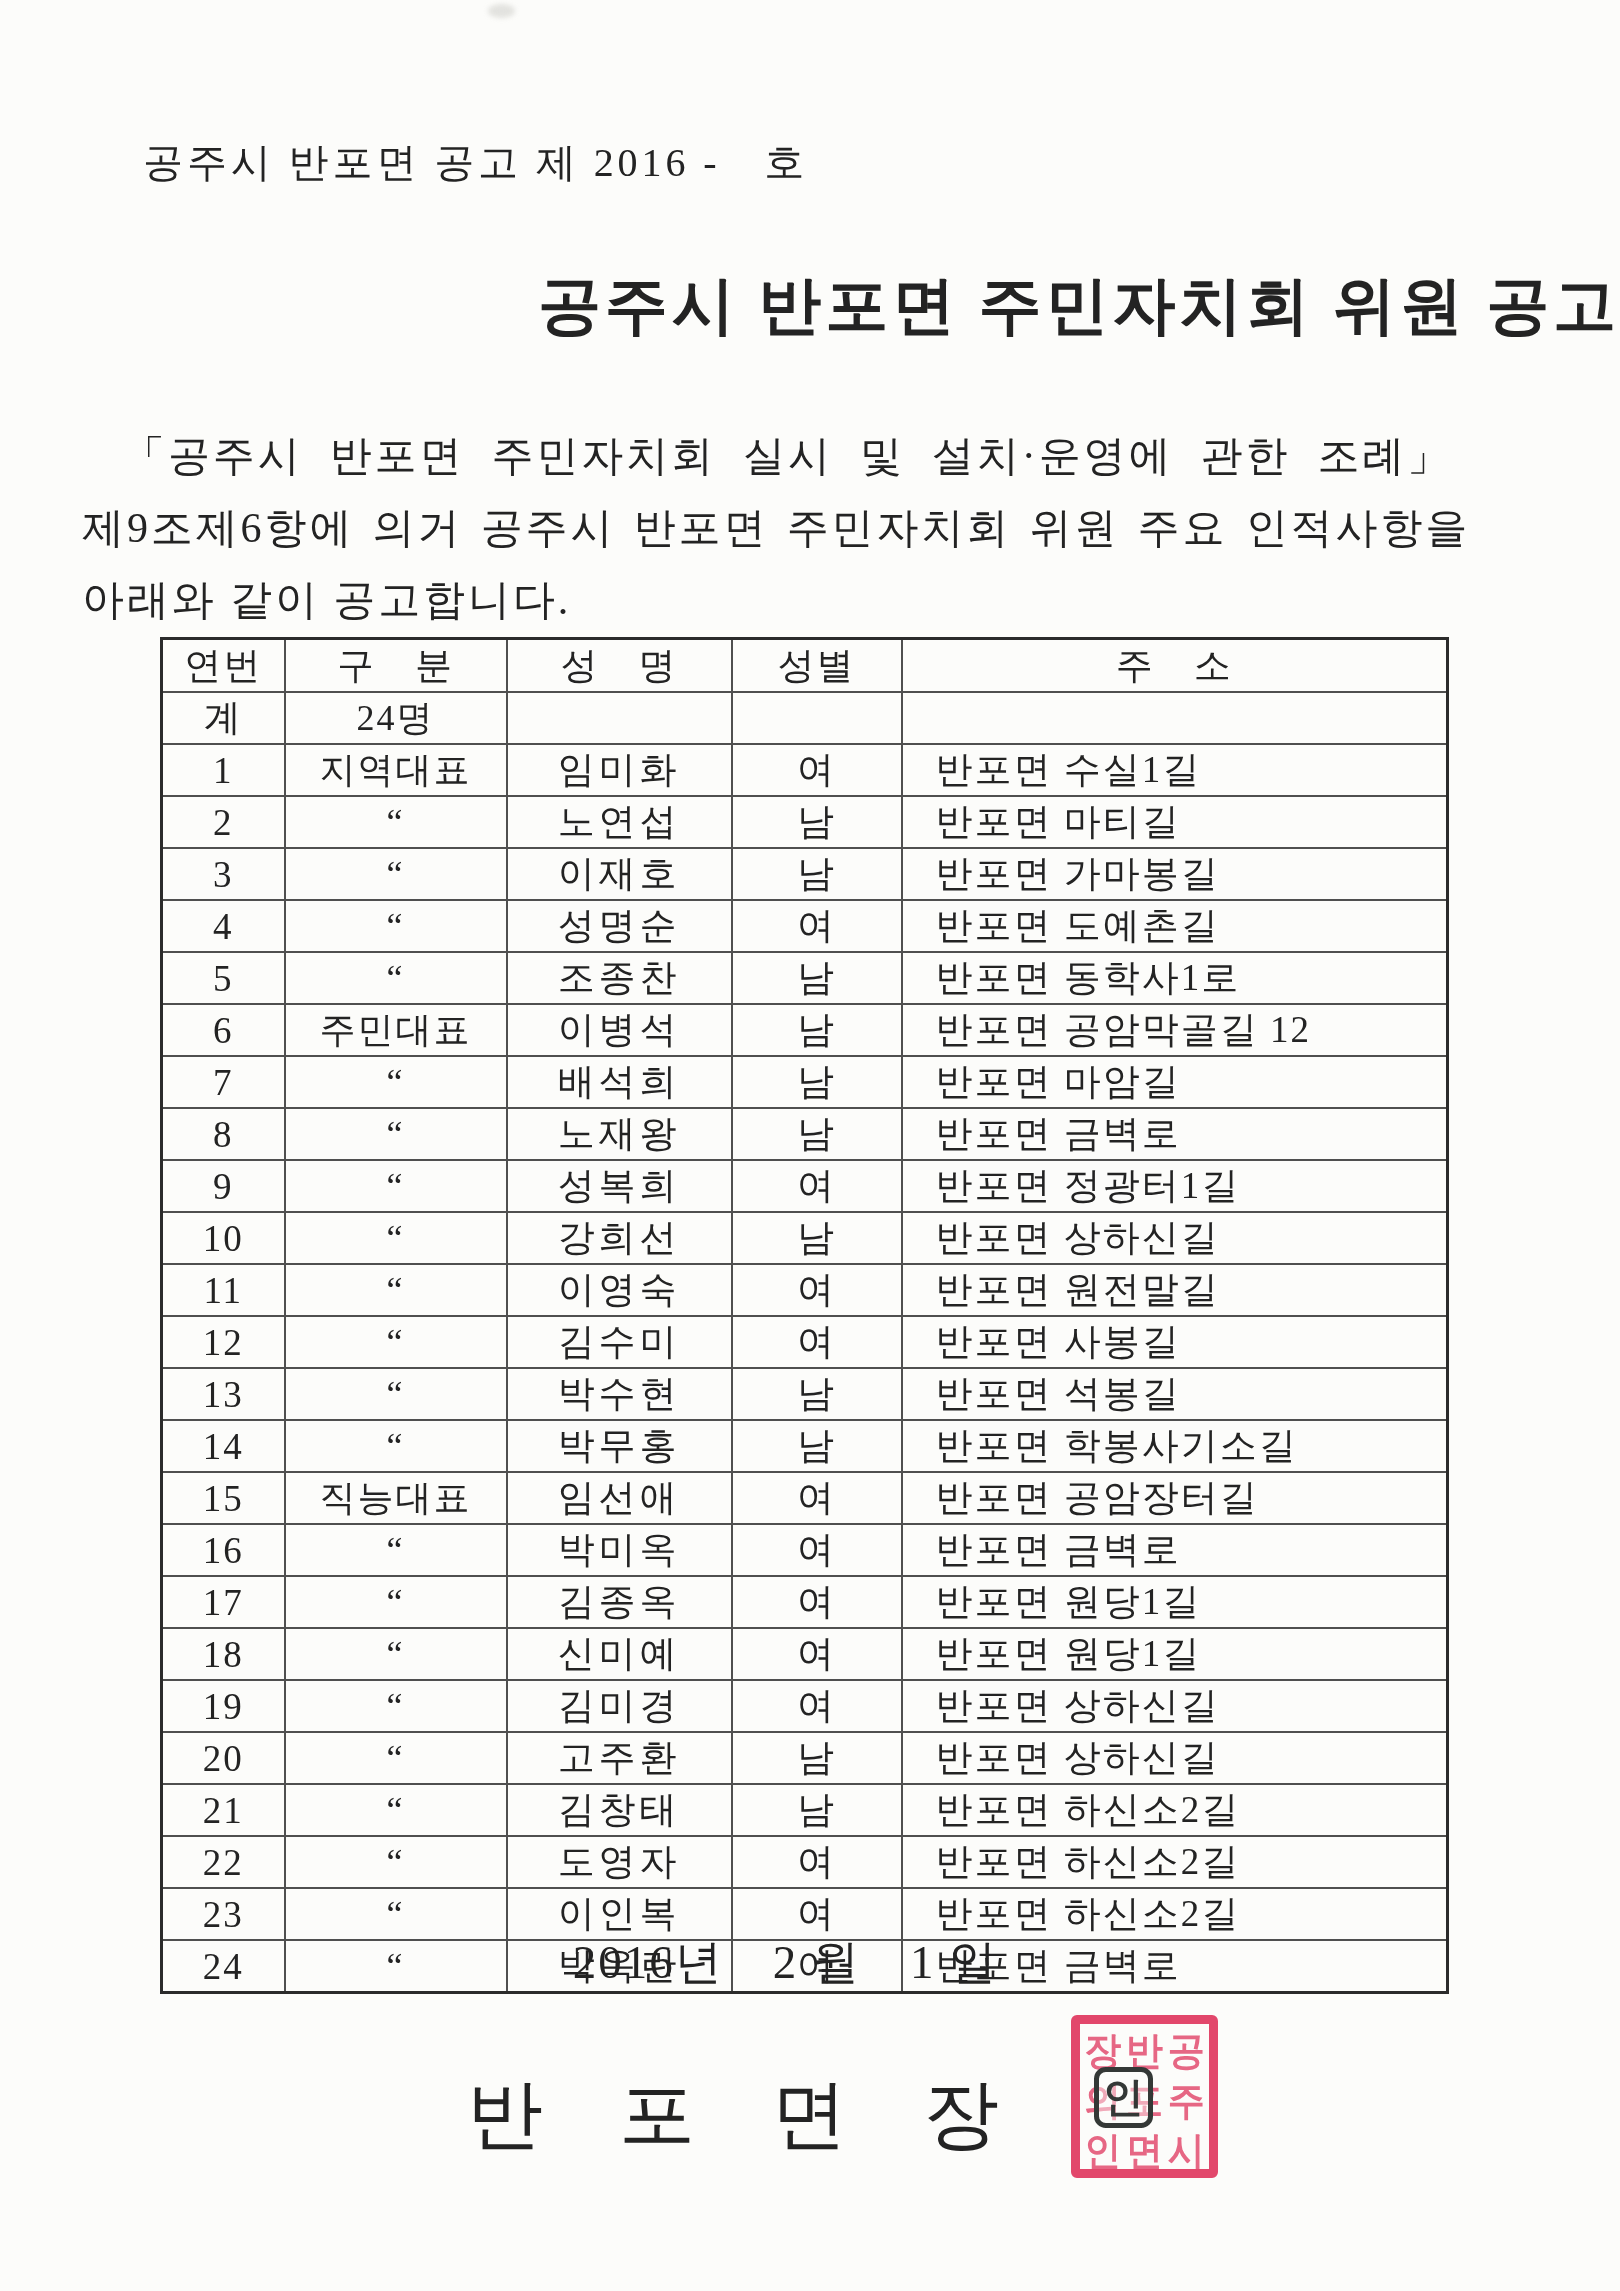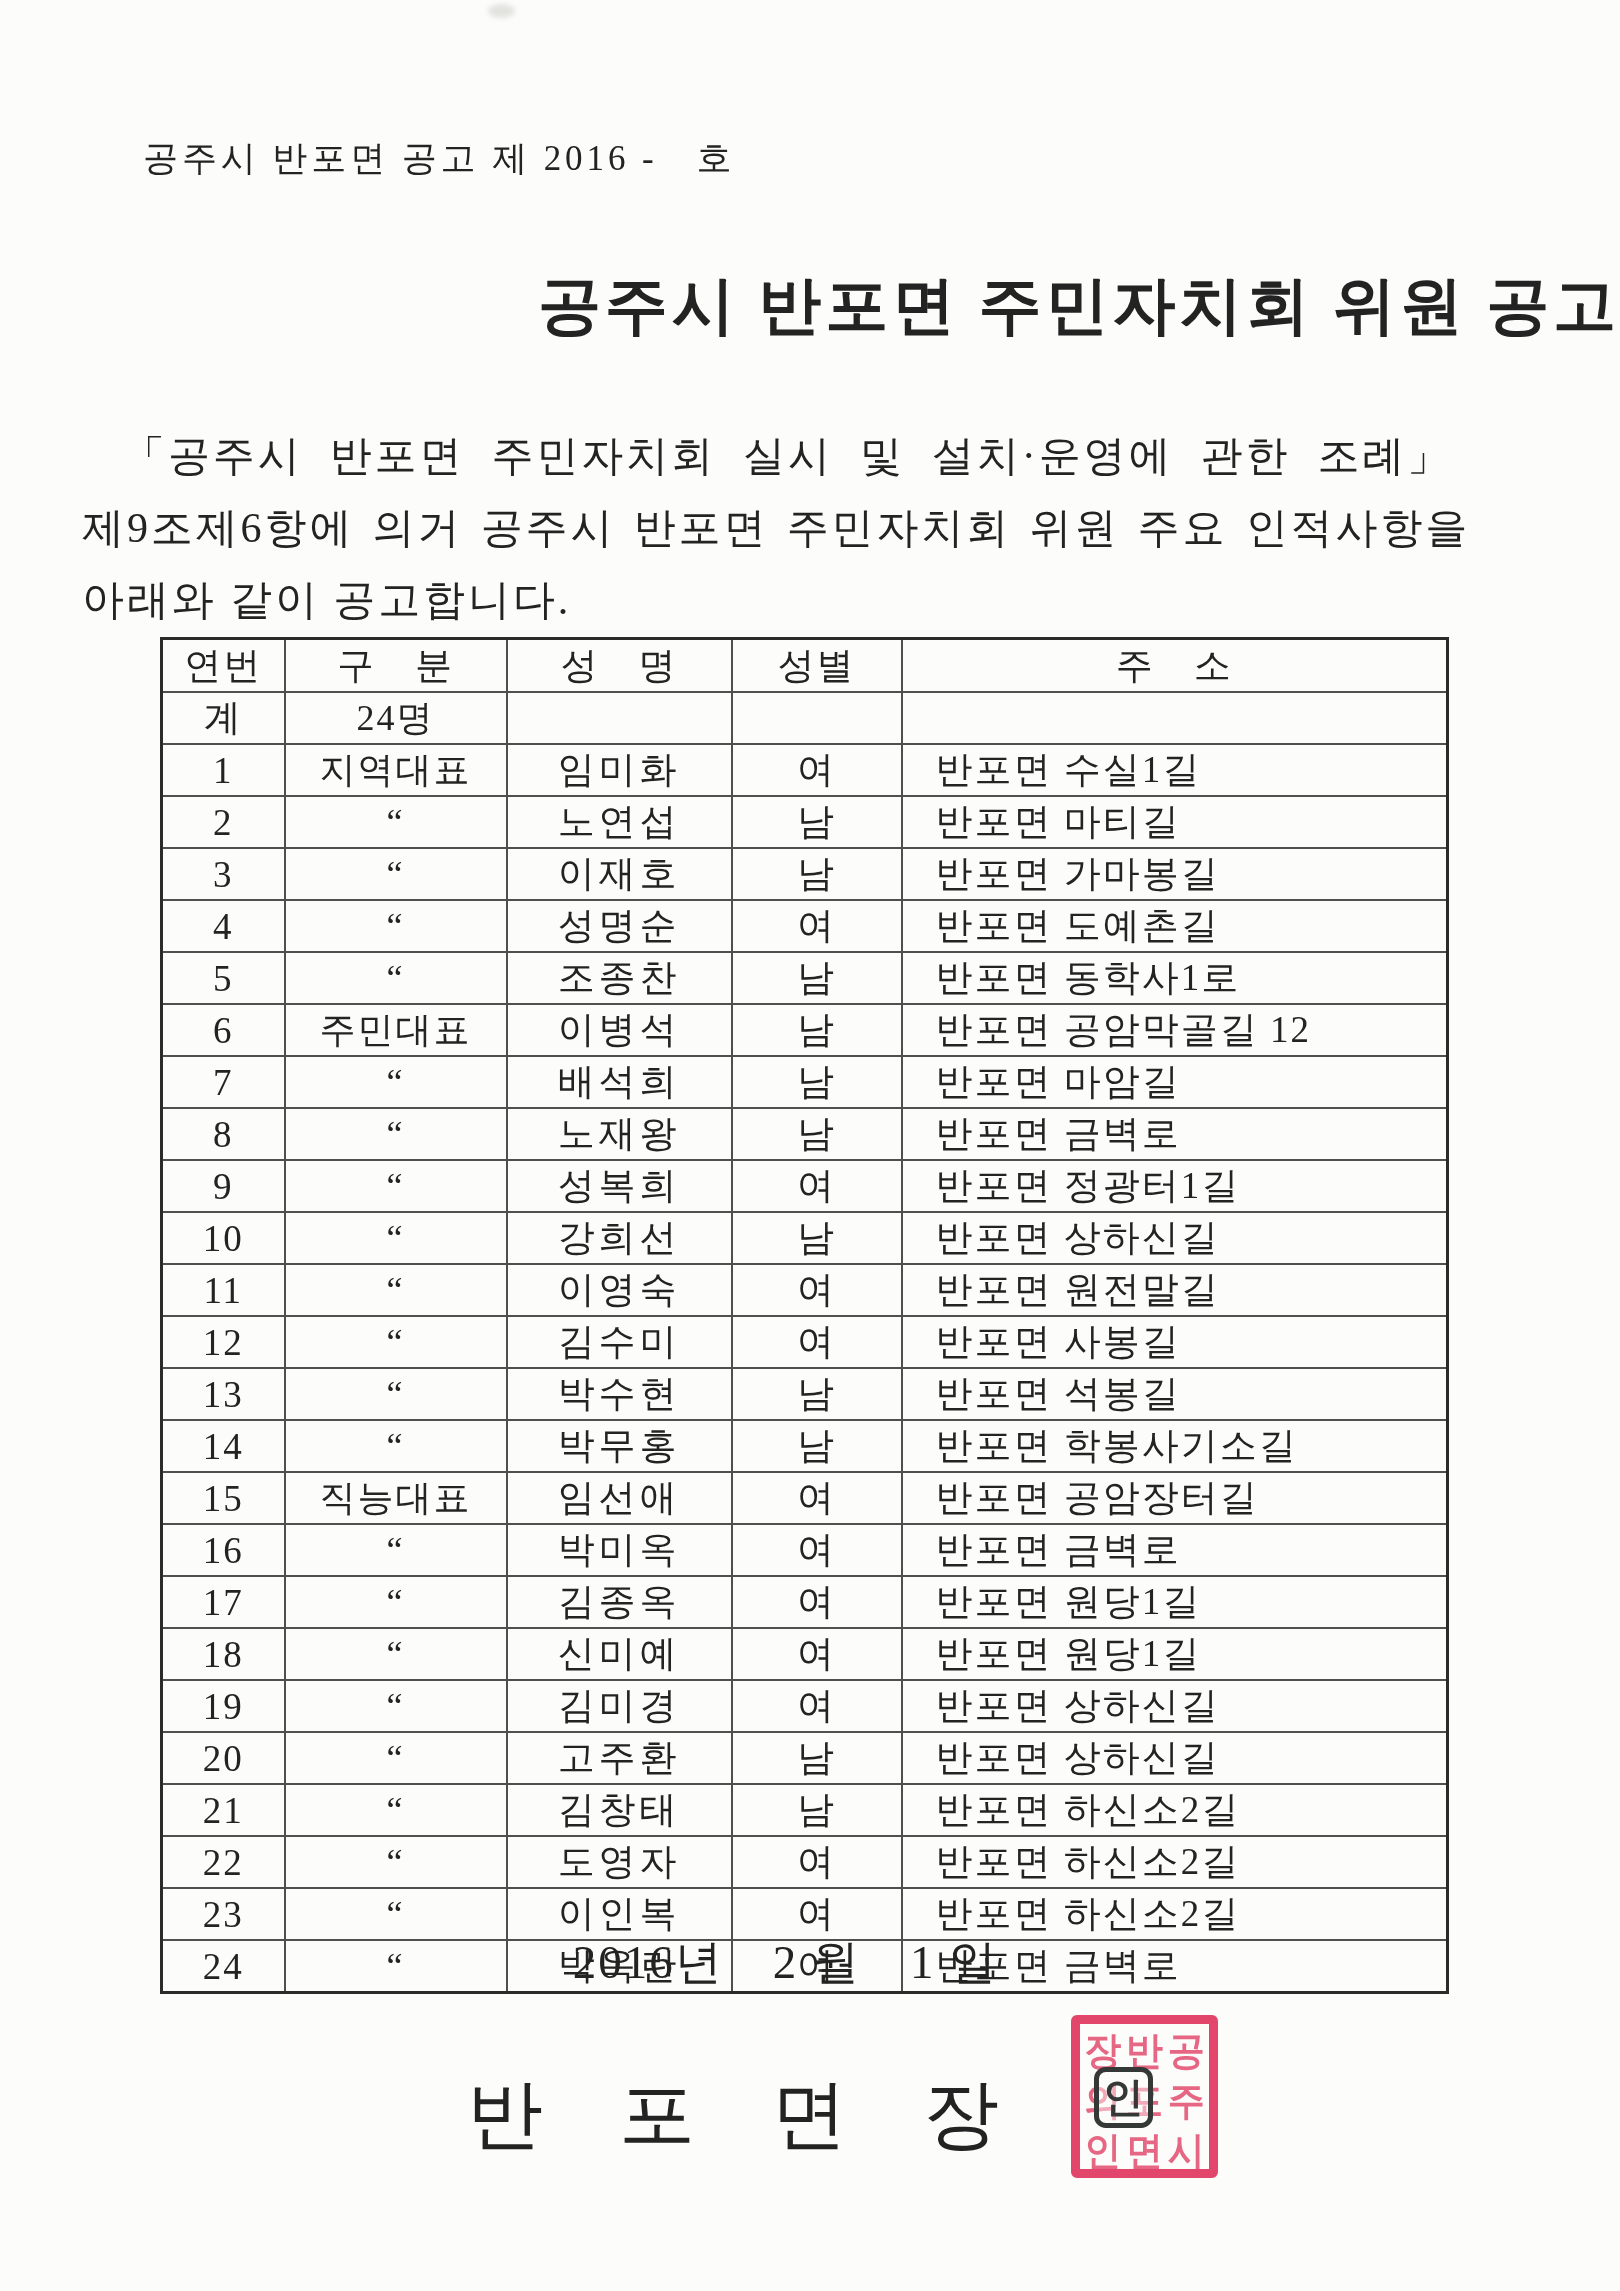--- a/index.html
+++ b/index.html
@@ -12,21 +12,21 @@
     font-family:"Liberation Serif","DejaVu Serif",serif;
     color:#232323;
     overflow:hidden;
   }
   .scan-artifact{
     position:absolute;left:488px;top:3.9px;width:27.4px;height:13.7px;
     background:#d8d8d4;border-radius:50%;filter:blur(2.9px);opacity:.7;
   }
   .doc-number{
     position:absolute;left:143px;top:135px;
-    font-size:35px;letter-spacing:3.9px;white-space:pre;
+    font-size:40px;letter-spacing:3.9px;white-space:pre;
   }
   .doc-title{
     position:absolute;left:0;top:263px;width:100%;
     text-align:right;font-size:63px;font-weight:bold;
     letter-spacing:3.9px;white-space:pre;
   }
   .body-text{
     position:absolute;left:82px;top:420px;width:1462px;
     font-size:42px;letter-spacing:2.9px;
   }

